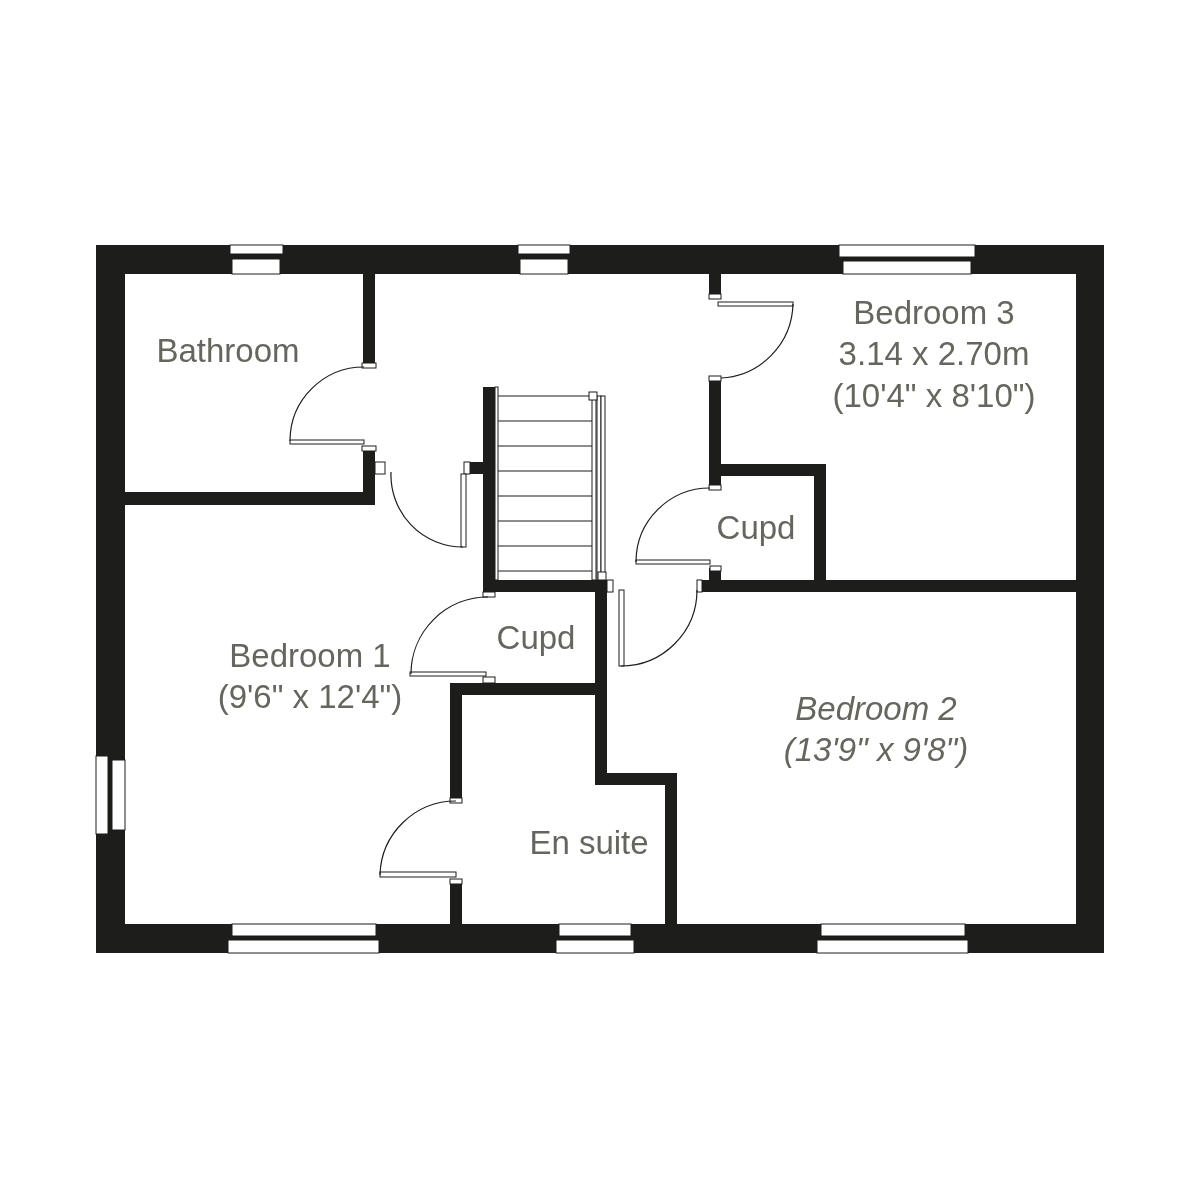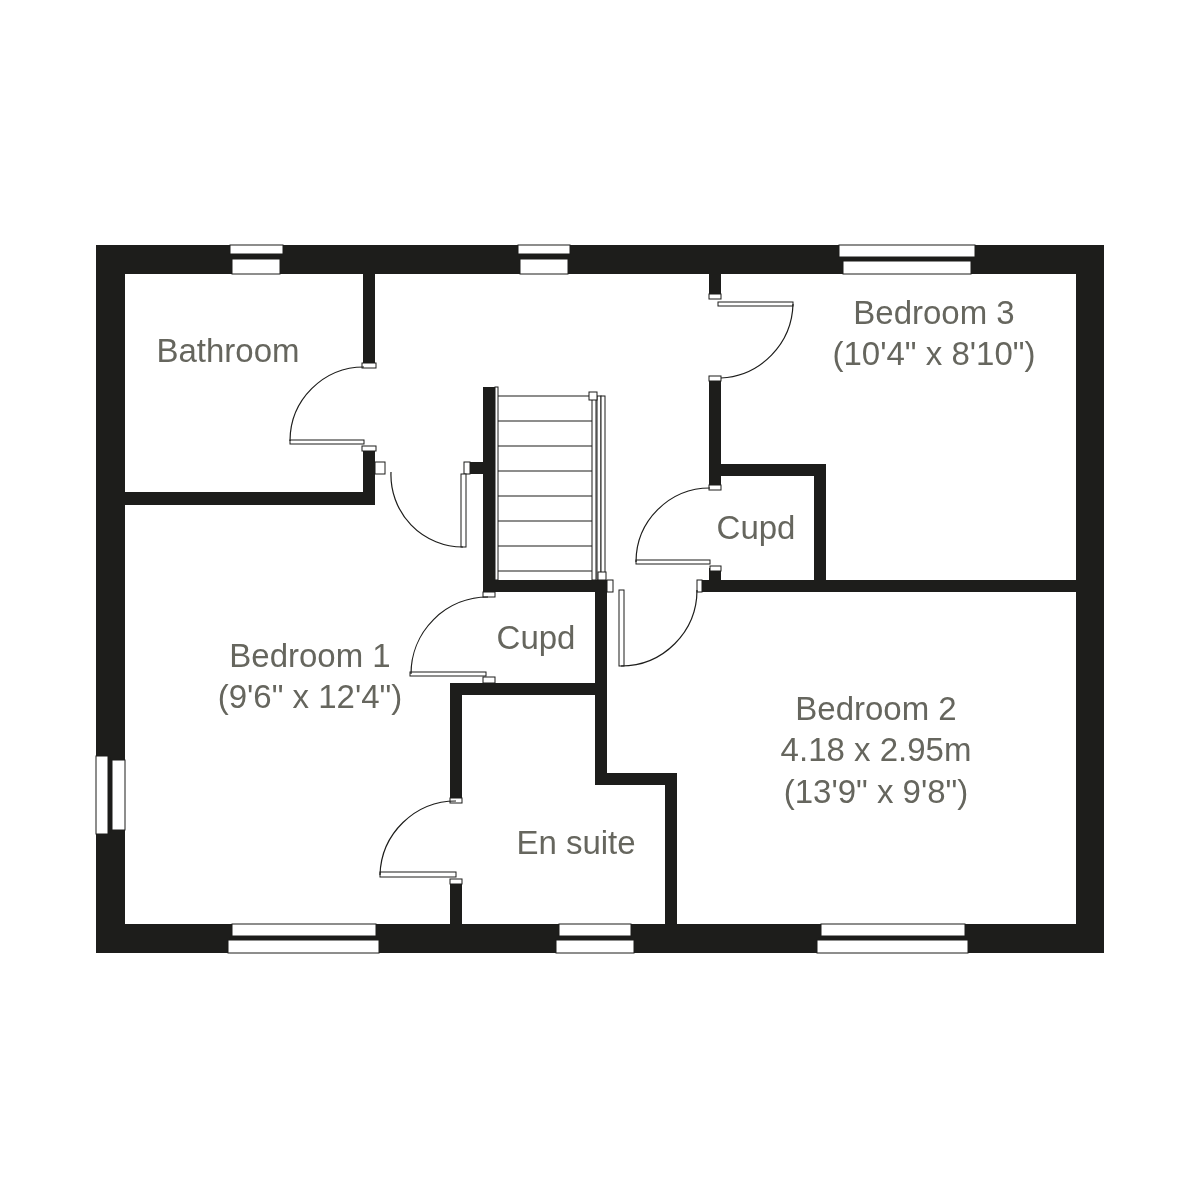--- a/index.html
+++ b/index.html
@@ -189,37 +189,37 @@
     </g>
   </g>
 </svg>
 
 <div class="room-label" style="left:228px; top:330px;">
   <div>Bathroom</div>
 </div>
 
 <div class="room-label" style="left:934px; top:292px;">
   <div>Bedroom 3</div>
+  <div>3.14 x 2.70m</div>
   <div>(10'4" x 8'10")</div>
 </div>
 
 <div class="room-label" style="left:756px; top:507px;">
   <div>Cupd</div>
 </div>
 
 <div class="room-label" style="left:536px; top:617px;">
   <div>Cupd</div>
 </div>
 
 <div class="room-label" style="left:278px; top:635px;margin-left:32px;">
   <div>Bedroom 1</div>
   <div>(9'6" x 12'4")</div>
 </div>
 
-<div class="room-label" style="left:876px; top:688px;">
+<div class="room-label" style="left:876px; top:688px;font-style:italic;">
   <div>Bedroom 2</div>
-  <div>4.18 x 2.95m</div>
   <div>(13'9" x 9'8")</div>
 </div>
 
-<div class="room-label" style="left:576px; top:822px;text-align:right;">
+<div class="room-label" style="left:589px; top:822px;text-align:right;">
   <div>En suite</div>
 </div>
 
 </body></html>

